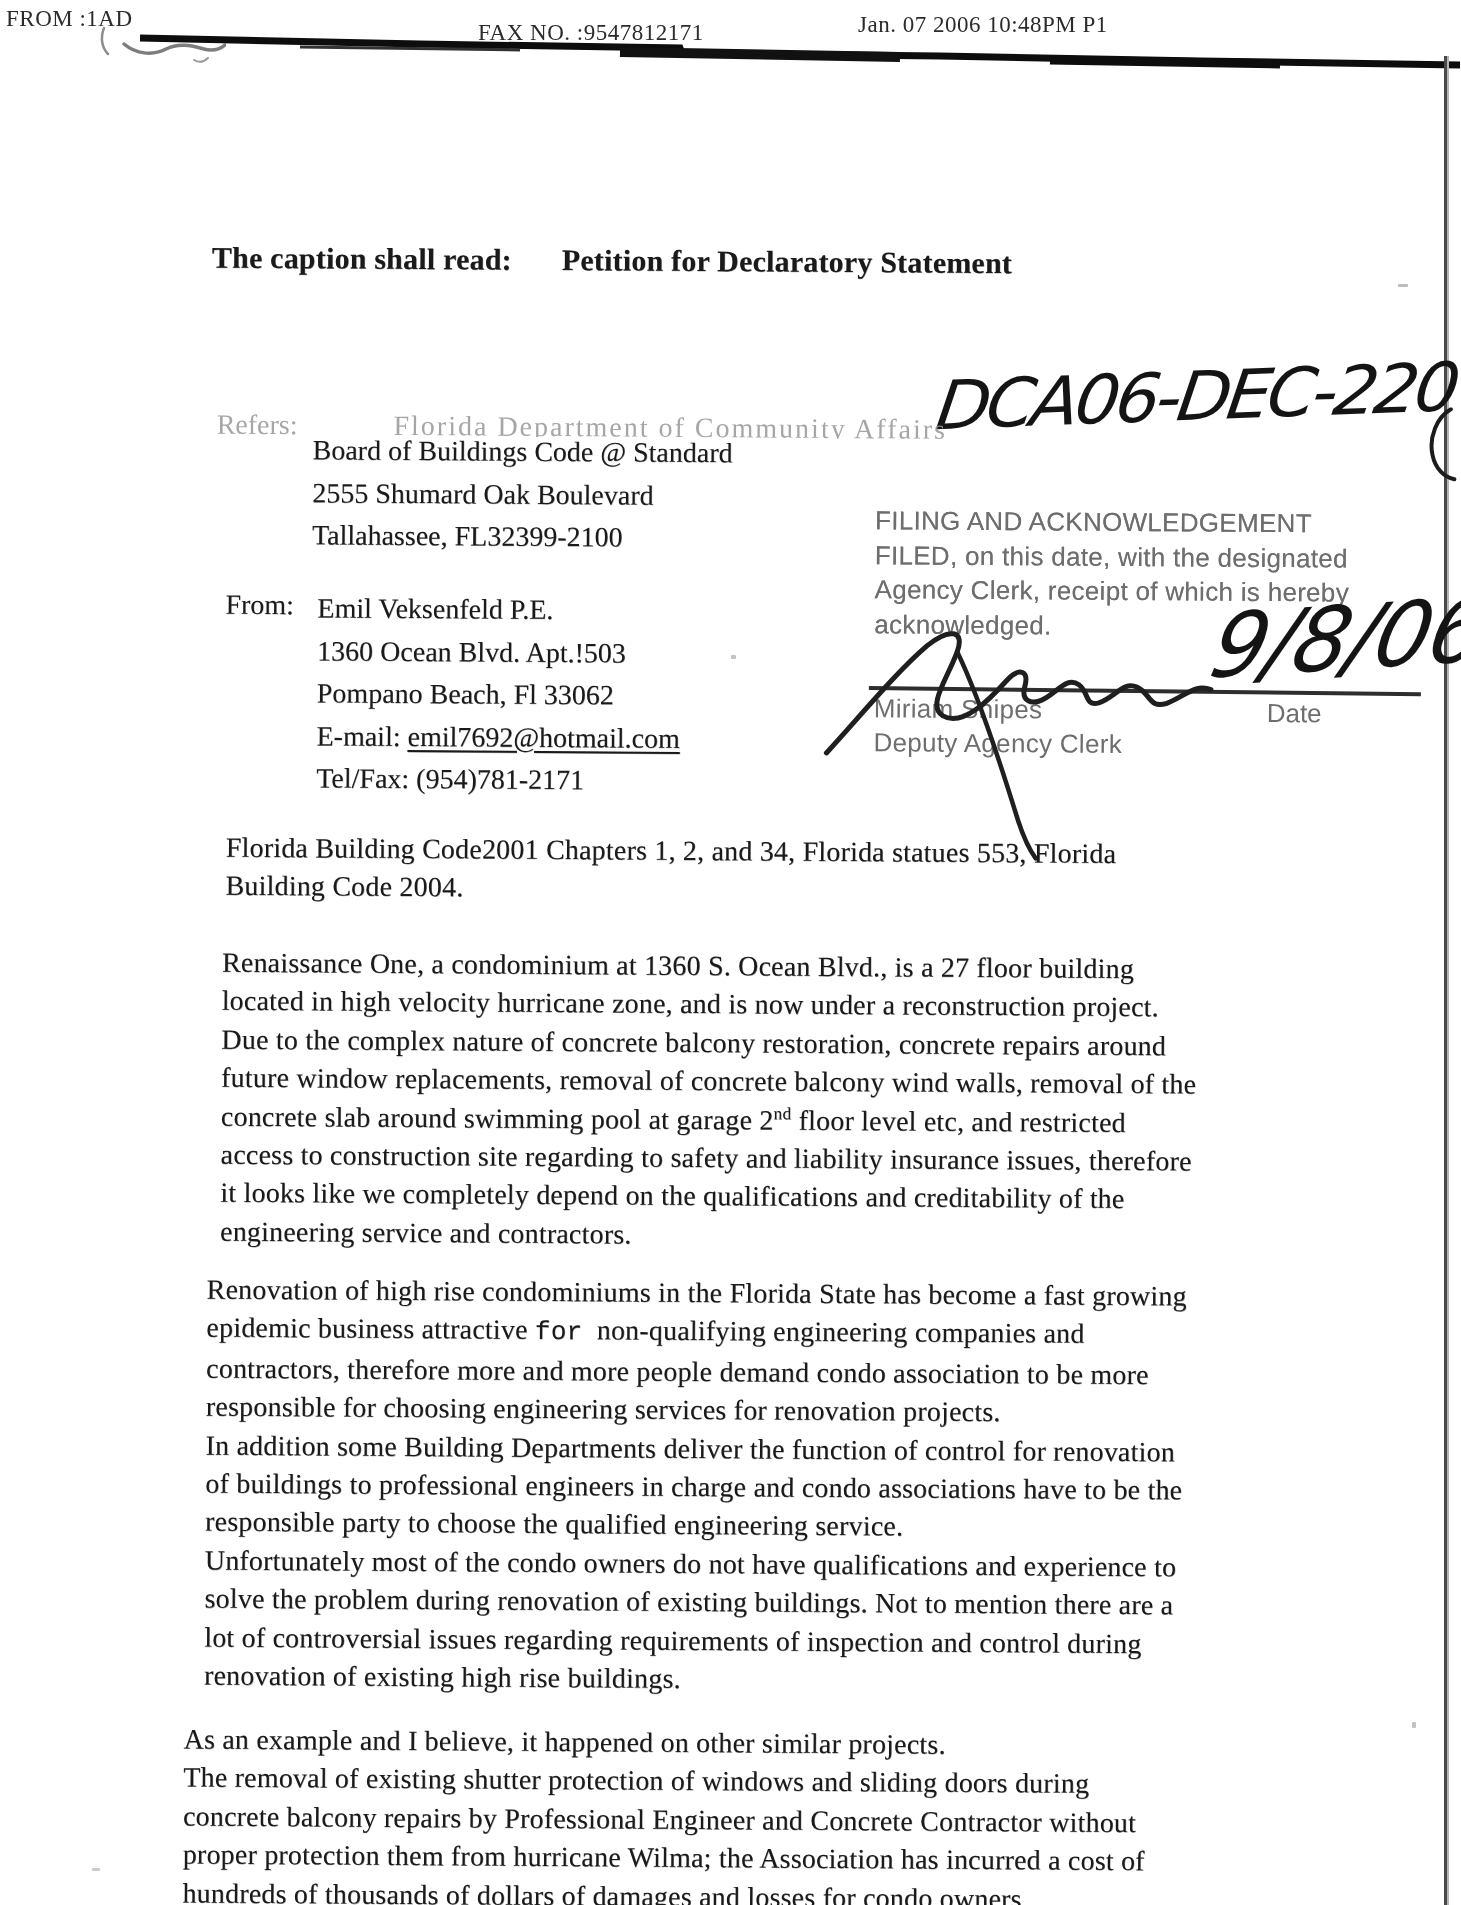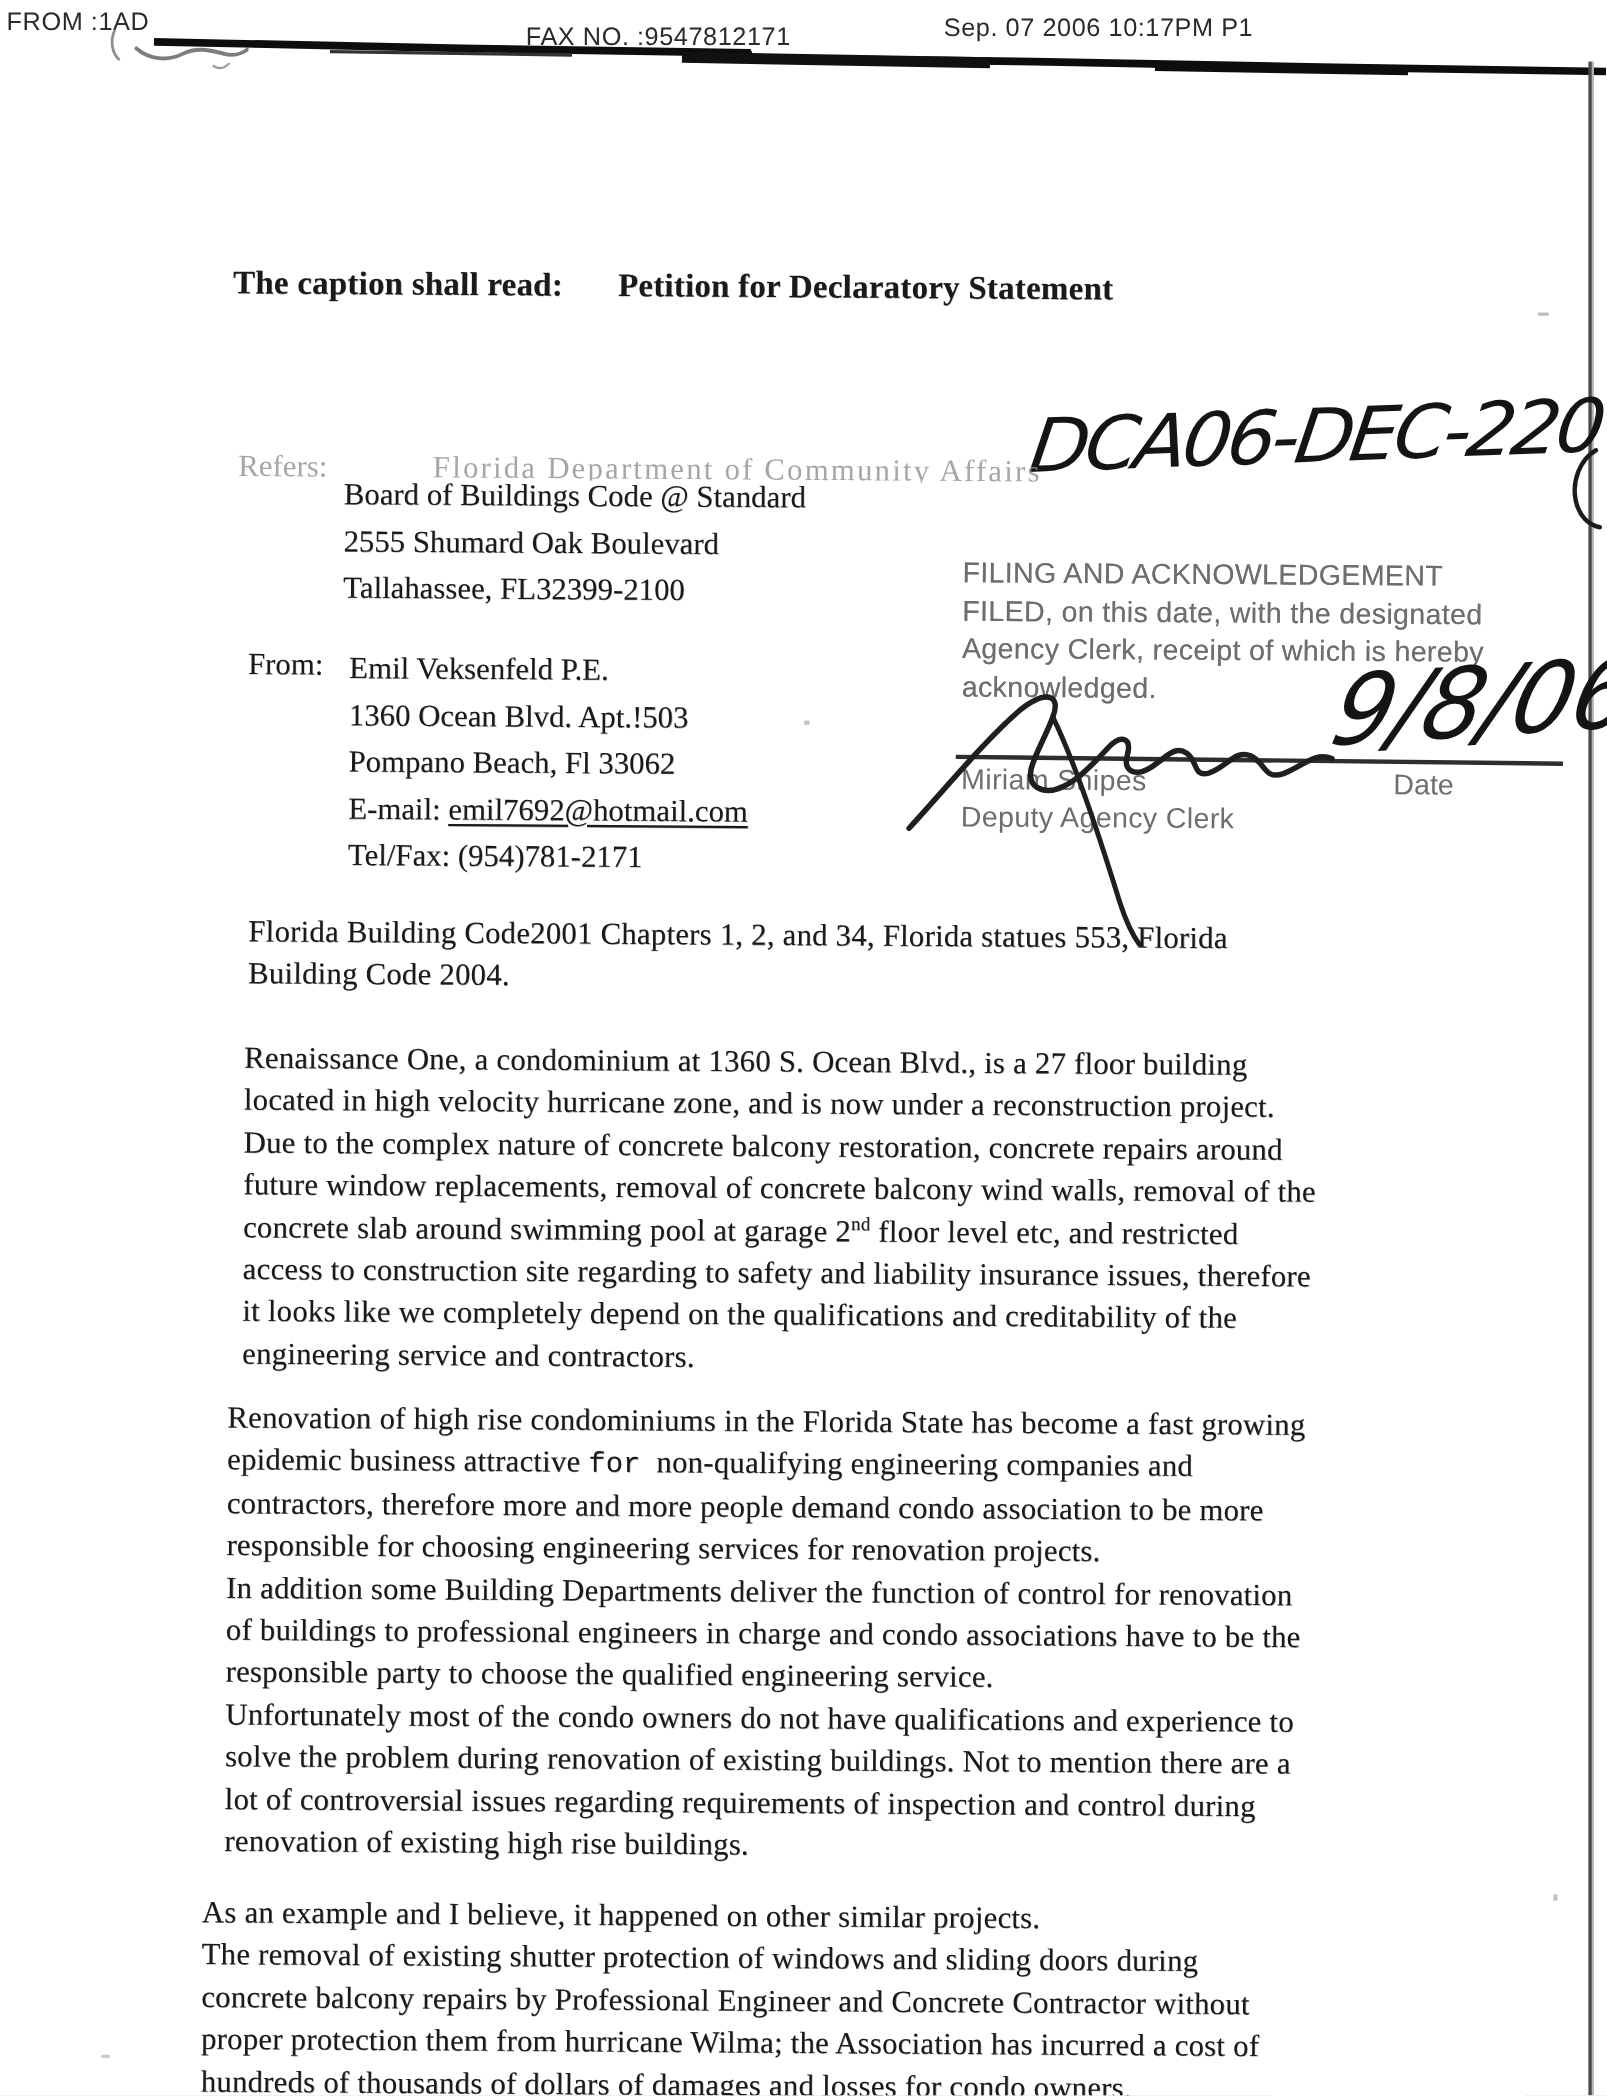--- a/index.html
+++ b/index.html
@@ -3,21 +3,21 @@
 <meta charset="utf-8">
 <style>
   html,body{margin:0;padding:0;background:#e8e8e8;}
   .page{
     position:relative;width:1461px;height:1905px;background:#ffffff;
     overflow:hidden;font-family:"Liberation Serif",serif;color:#1a1a1a;
     margin:0 auto;
   }
   
   .fax-header{position:absolute;top:4px;left:0;width:100%;height:34px;
-    font-family:Liberation Sans, sans-serif;font-size:23px;color:#2b2b2b;letter-spacing:.5px;}
+    font-family:Liberation Serif, serif;font-size:23px;color:#2b2b2b;letter-spacing:.5px;}
   .fax-from{position:absolute;left:6px;top:2px;}
   .fax-no{position:absolute;left:478px;top:16px;}
   .fax-dt{position:absolute;left:858px;top:8px;}
   
   .scanline-svg{position:absolute;left:0;top:0;width:1461px;height:90px;}
   .edge-line{position:absolute;left:1444px;top:56px;width:3px;height:1849px;
     background:#4a4a4a;box-shadow:2px 0 0 #b5b5b5;}
   .speck{position:absolute;background:#6a6a6a;border-radius:1px;}
   
   .scan-tilt{position:absolute;left:0;top:0;width:1461px;height:1905px;
@@ -71,21 +71,21 @@
   .underline{text-decoration:underline;text-underline-offset:4px;}
 </style>
 </head>
 <body>
 
 <div class="page">
 
   <div class="fax-header">
     <span class="fax-from">FROM :1AD</span>
     <span class="fax-no">FAX NO. :9547812171</span>
-    <span class="fax-dt">Sep. 07 2006 10:17PM  P1</span>
+    <span class="fax-dt">Jan. 07 2006 10:48PM  P1</span>
   </div>
 
   <svg class="scribble-svg" viewBox="0 0 130 44">
     <path d="M8 6 C4 16 6 26 12 32" stroke="#8d8d8d" stroke-width="2.5" fill="none" stroke-linecap="round"></path>
     <path d="M28 22 C40 32 56 34 70 27 C82 21 94 23 108 27 C116 29 124 27 129 23" stroke="#7d7d7d" stroke-width="3.5" fill="none" stroke-linecap="round"></path>
     <path d="M98 38 C103 41 108 40 112 36" stroke="#9a9a9a" stroke-width="2" fill="none" stroke-linecap="round"></path>
   </svg>
   <svg class="scanline-svg" viewBox="0 0 1461 90">
     <path d="M140 38 L420 44 L680 48 L682 53 L940 56 L1200 61 L1460 65" stroke="#0d0d0d" stroke-width="7" fill="none"></path>
     <path d="M620 52 L900 57" stroke="#111" stroke-width="10" fill="none"></path>

